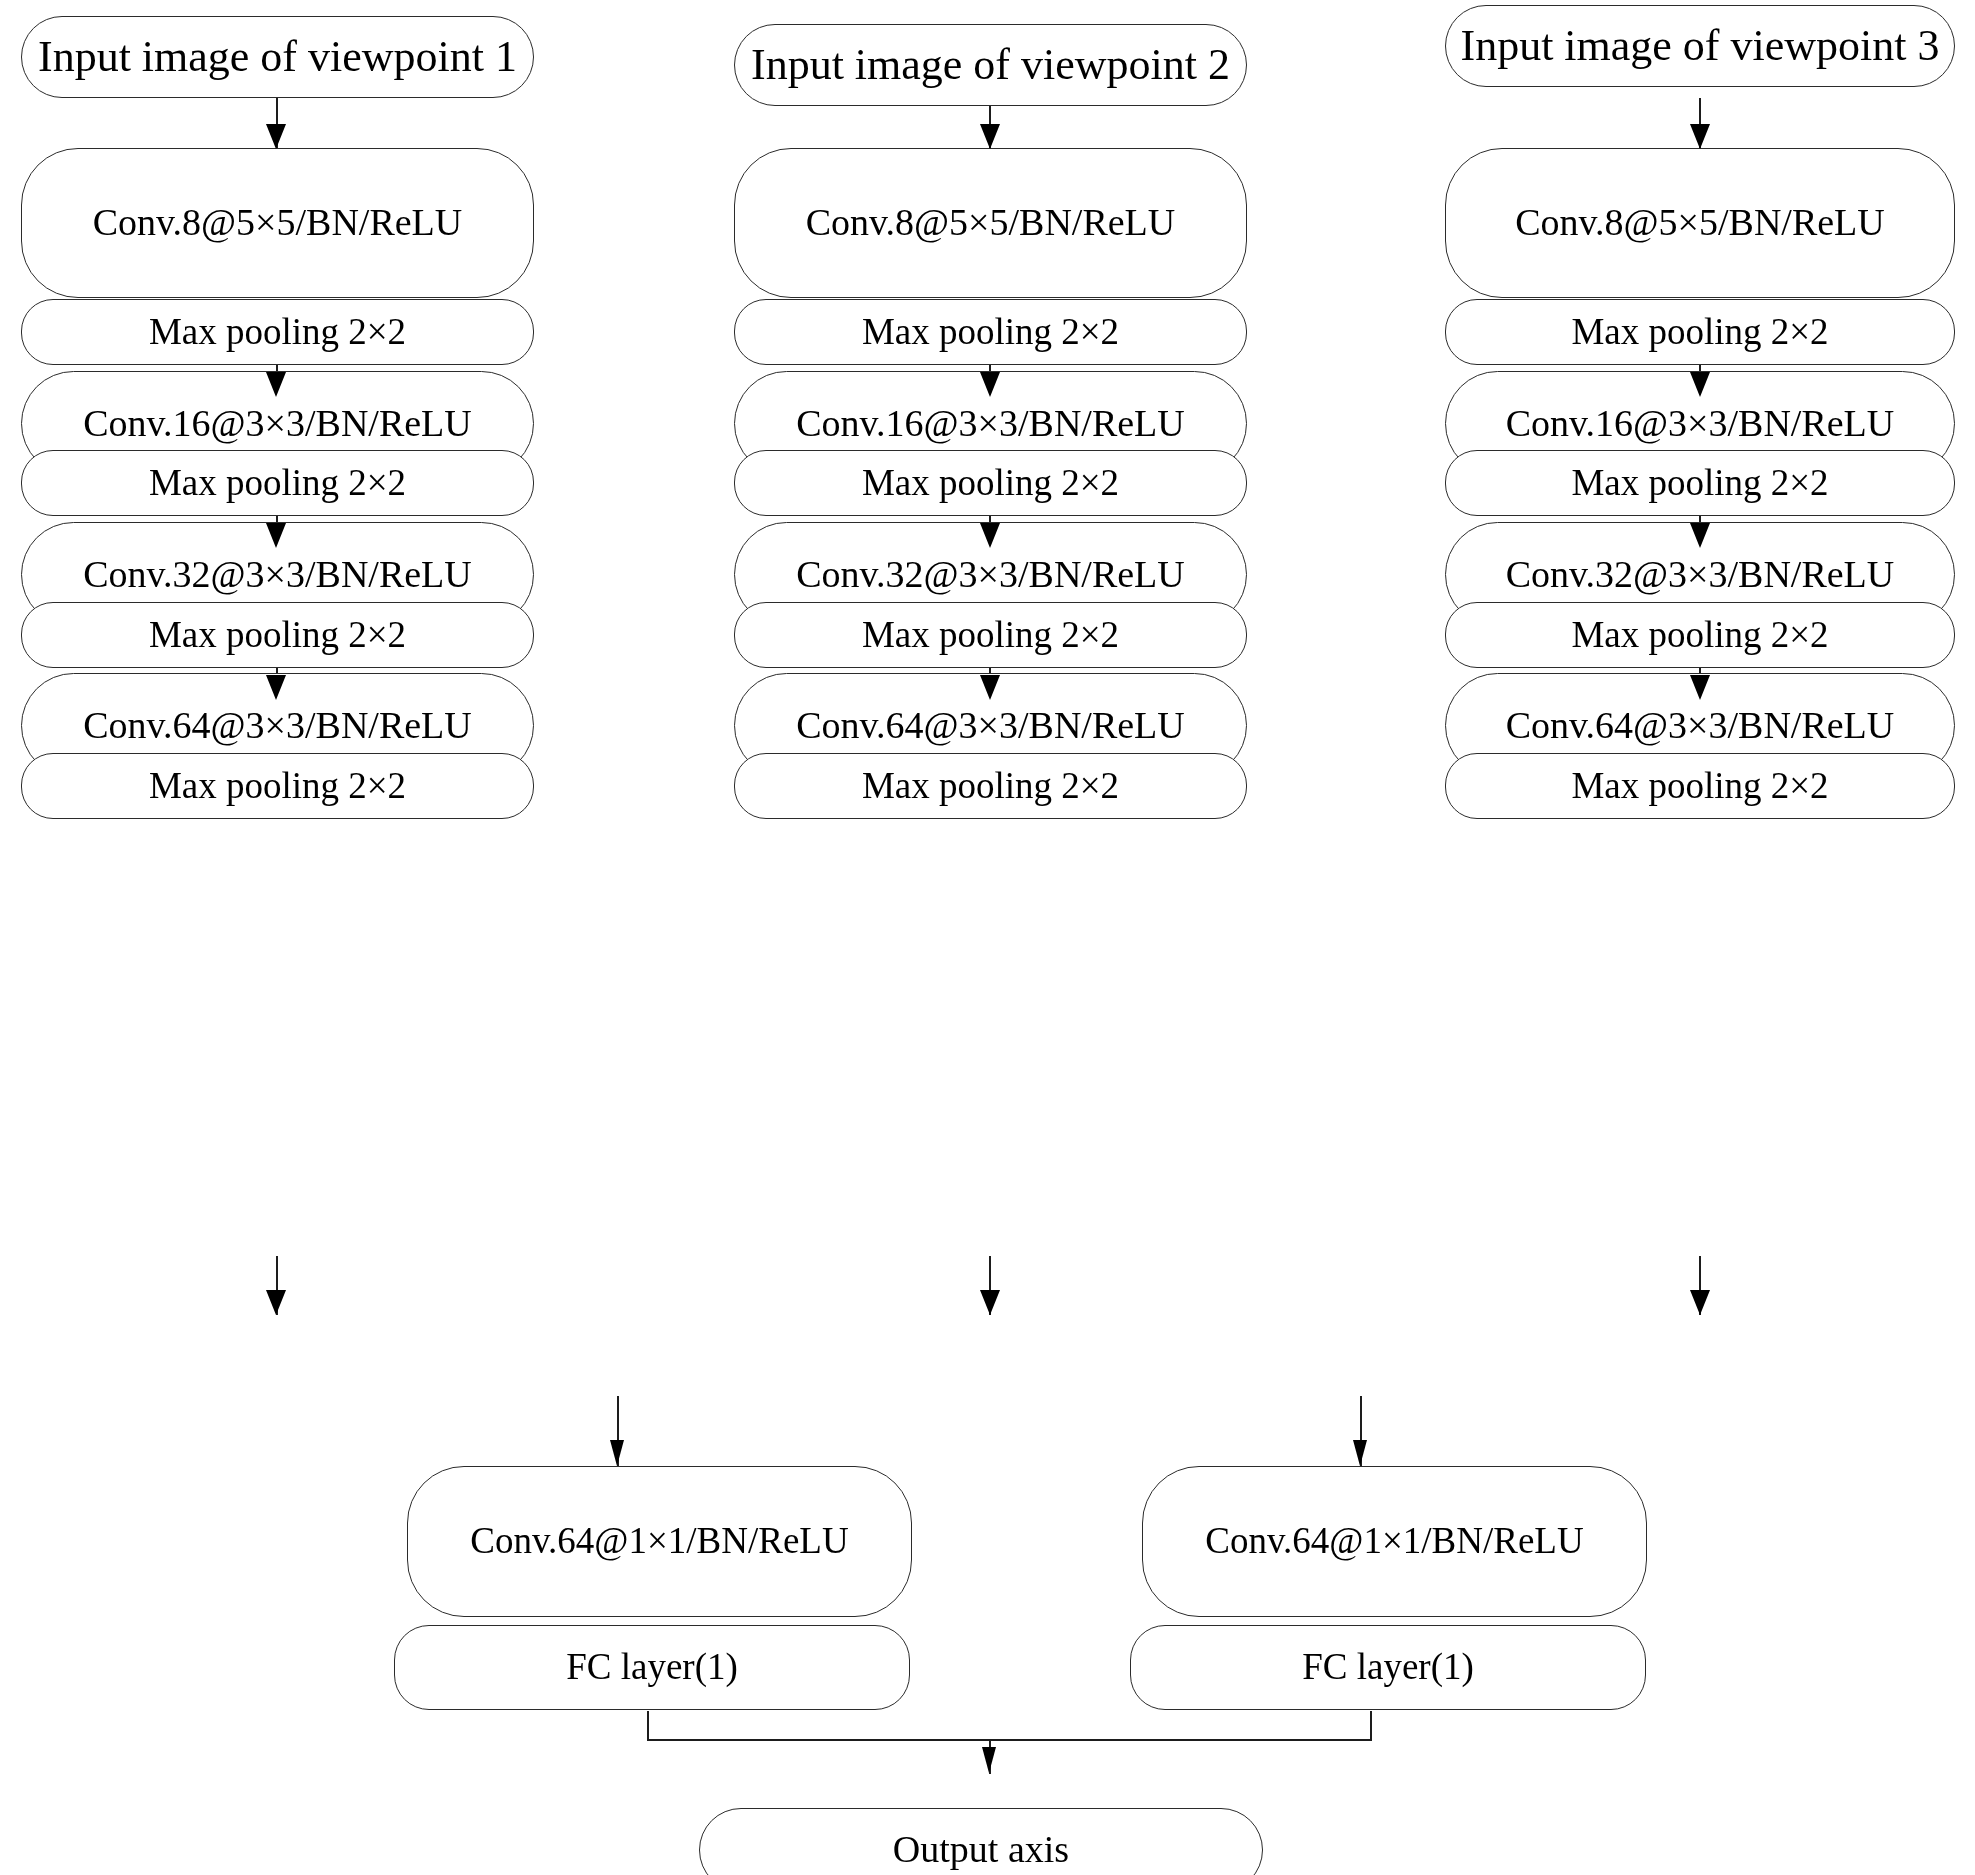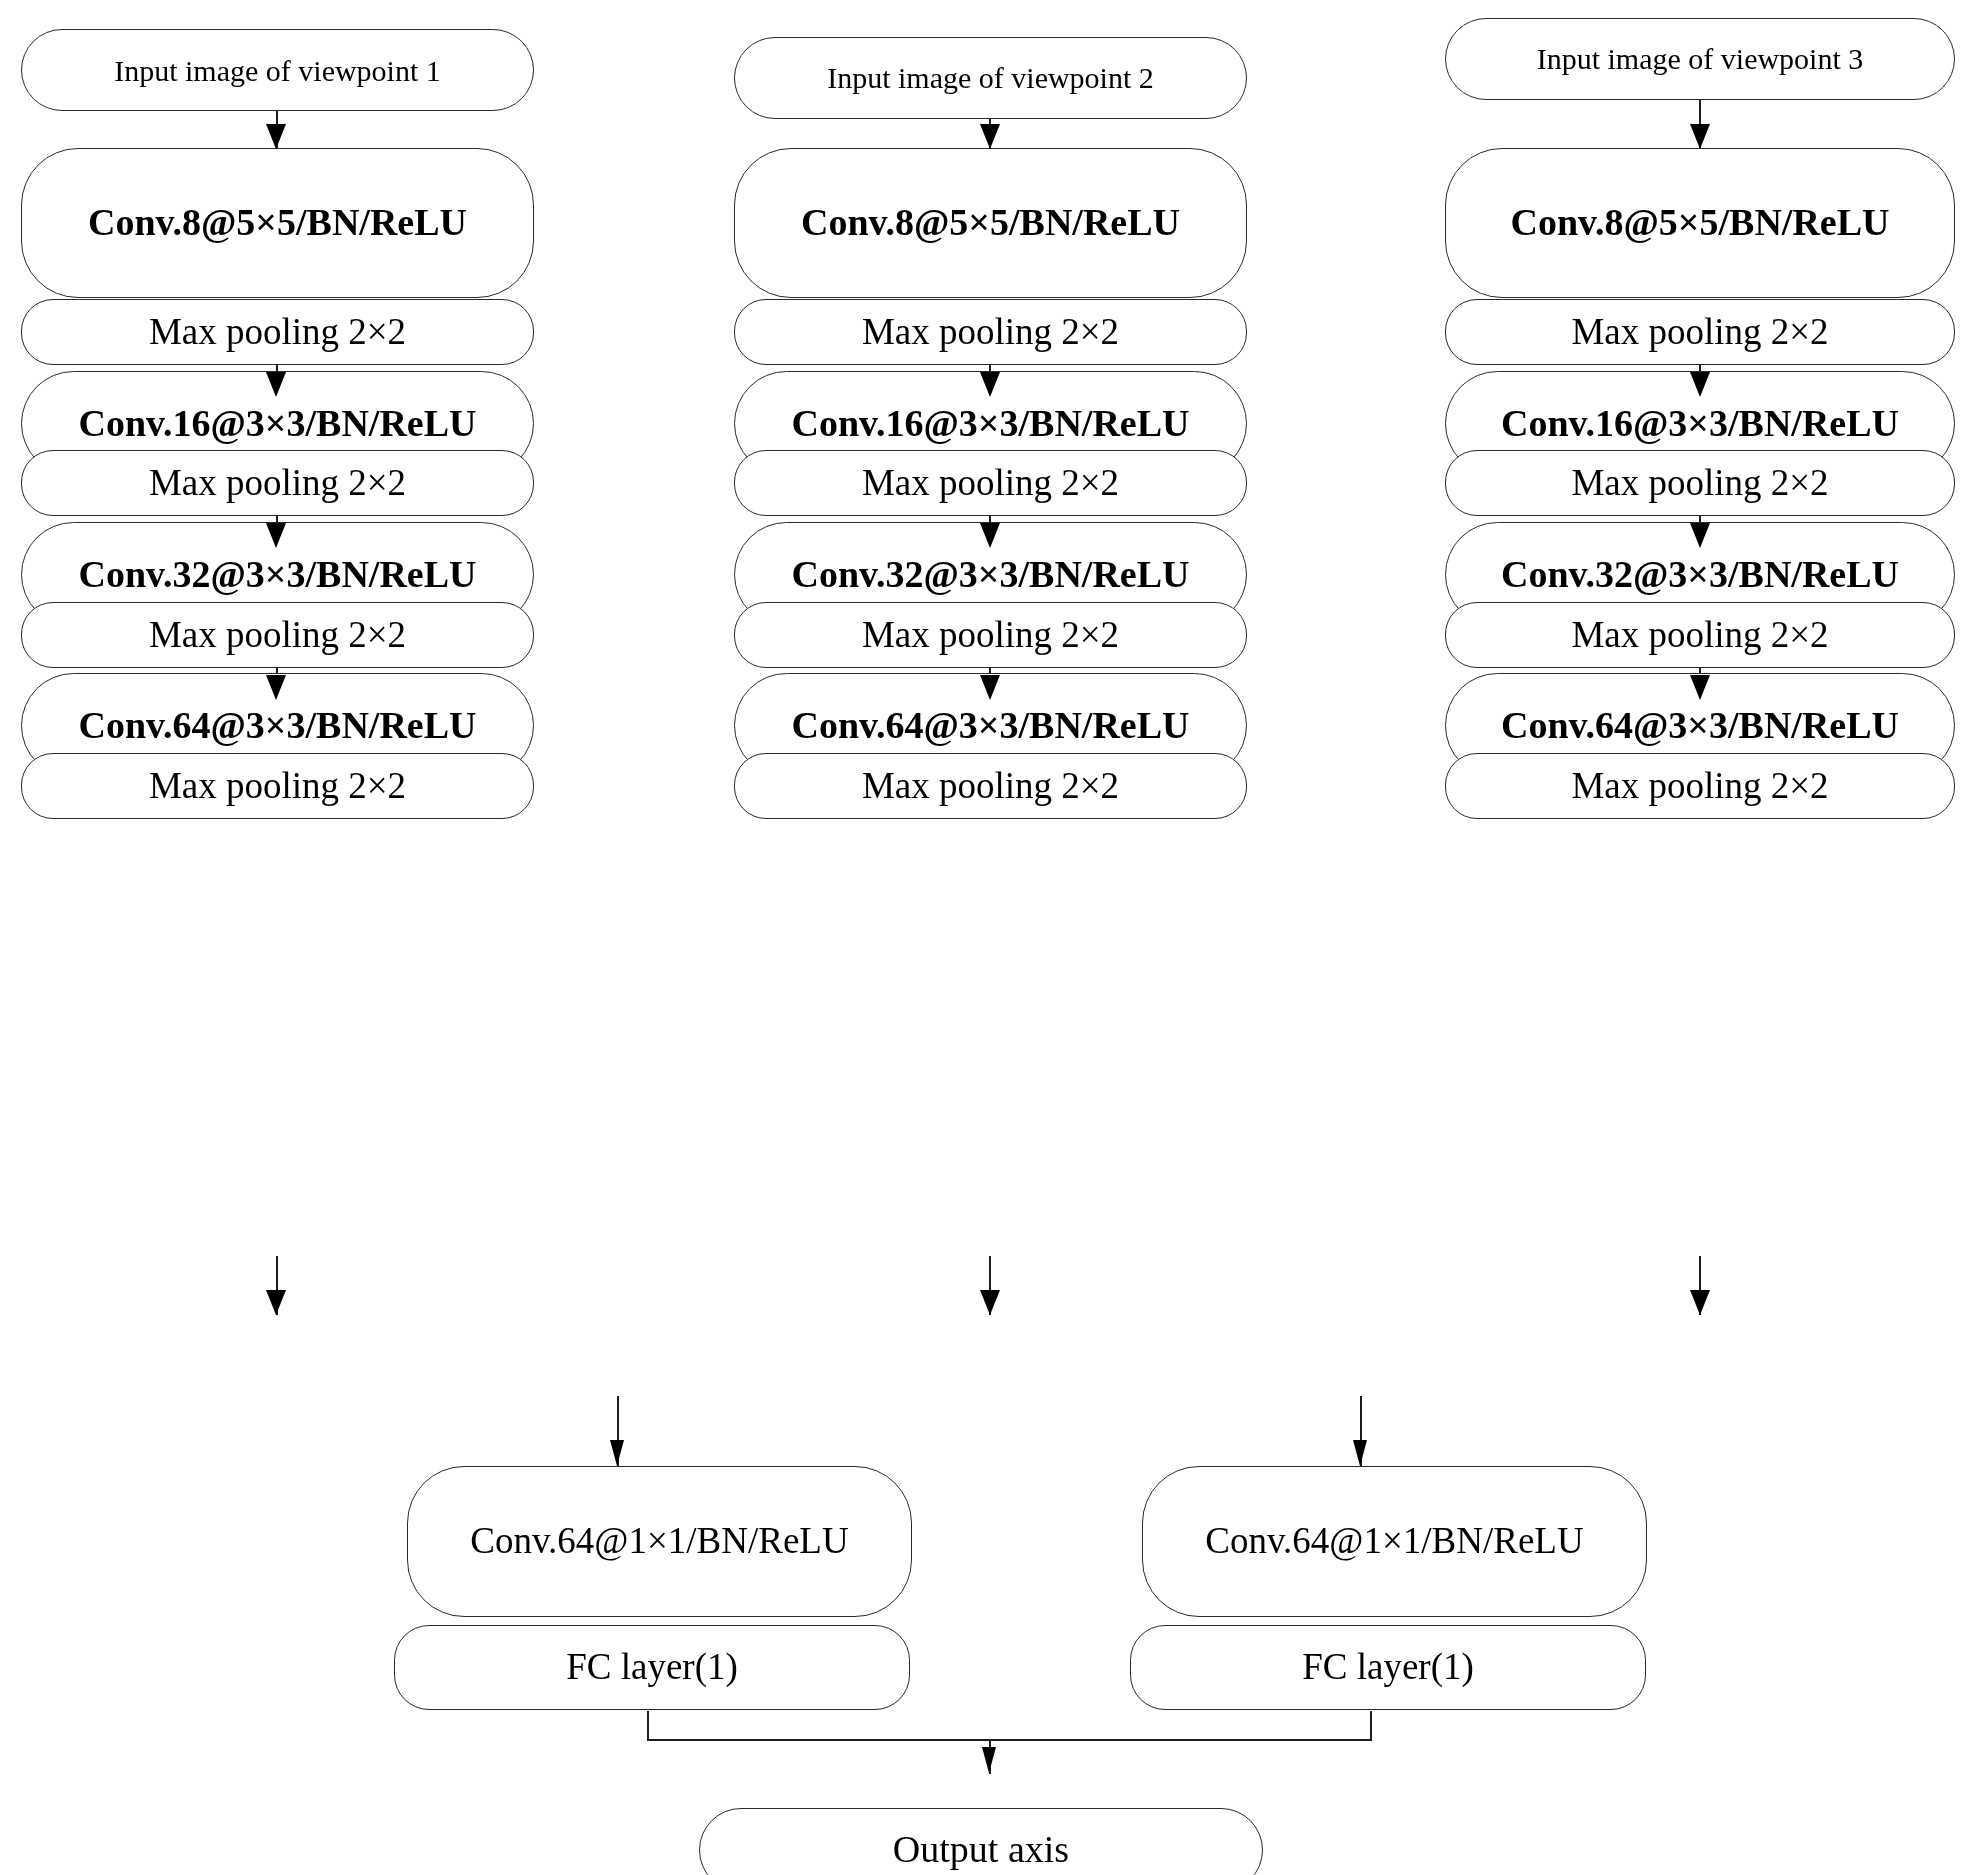--- a/index.html
+++ b/index.html
@@ -22,22 +22,22 @@
     background: #ffffff;
     display: flex;
     align-items: center;
     justify-content: center;
     text-align: center;
     color: #000000;
     line-height: 1.05;
     white-space: nowrap;
     z-index: 2;
   }
-  .n-input   { border-radius: 44px; font-size: 30px; margin-top: 13px; }
-  .n-conv    { border-radius: 57px; font-size: 38px; font-weight: bold; }
+  .n-input   { border-radius: 44px; font-size: 44px; }
+  .n-conv    { border-radius: 57px; font-size: 38px; }
   .n-pool    { border-radius: 32px; font-size: 37px; }
   .n-concat  { border-radius: 44px; font-size: 38px; }
   .n-conv11  { border-radius: 57px; font-size: 37px; }
   .n-fc      { border-radius: 35px; font-size: 37px; }
   .n-output  { border-radius: 44px; font-size: 38px; }
 
   .edge-line {
     position: absolute;
     background: #1d1d1d;
     z-index: 1;

